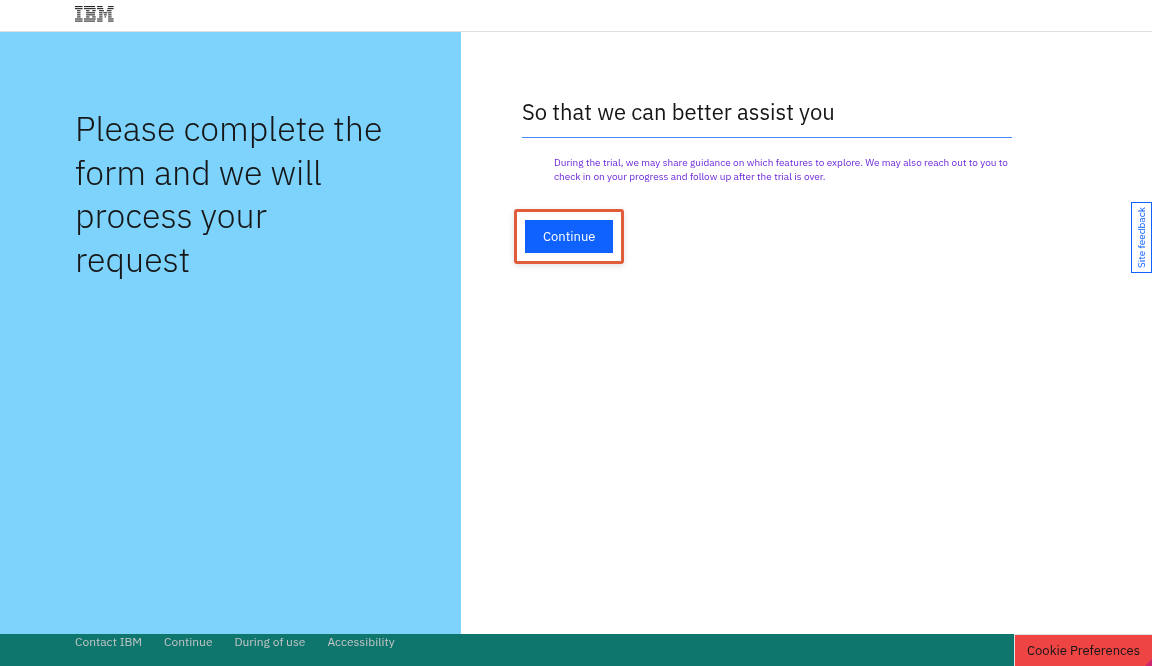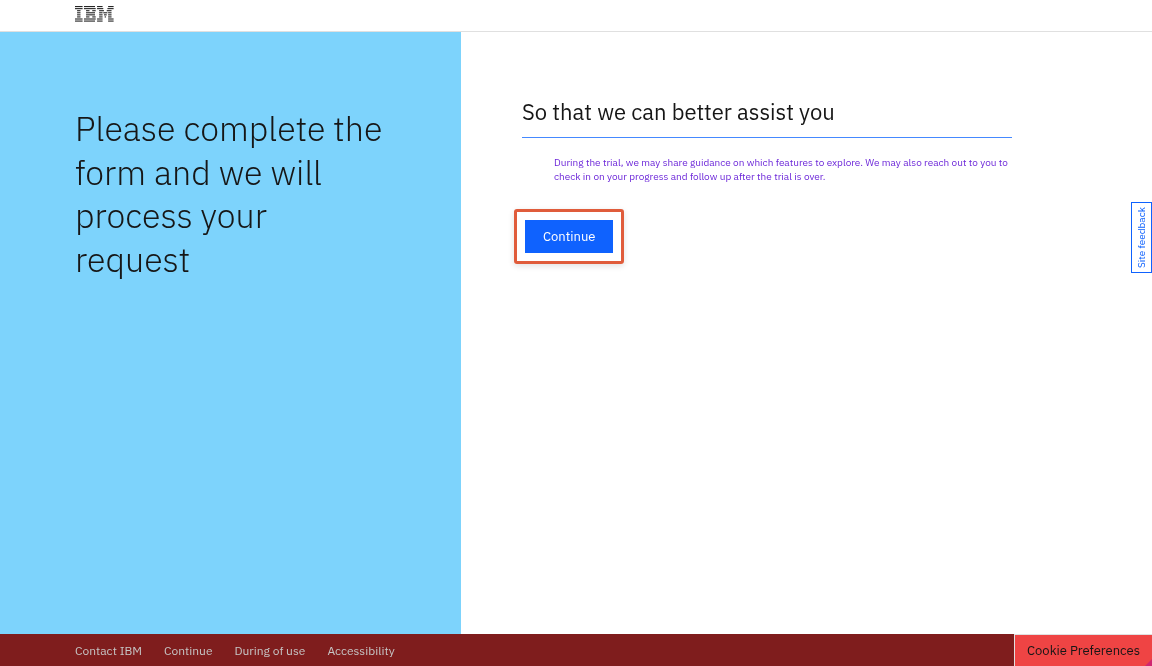--- a/index.html
+++ b/index.html
@@ -104,23 +104,22 @@
       writing-mode: vertical-rl;
       transform: rotate(180deg);
       white-space: nowrap;
     }
     .footer {
       position: absolute;
       bottom: 0;
       left: 0;
       right: 0;
       height: 32px;
-      background: #7f1d1d;
-      display: flex;
-      align-items: center;
+      background: #0f766e;
+      display: flex;
       padding-left: 75px;
     }
     .footer a {
       color: #c6c6c6;
       text-decoration: none;
       font-size: 12px;
       margin-right: 22px;
     }
     .cookie-prefs {
       position: absolute;

